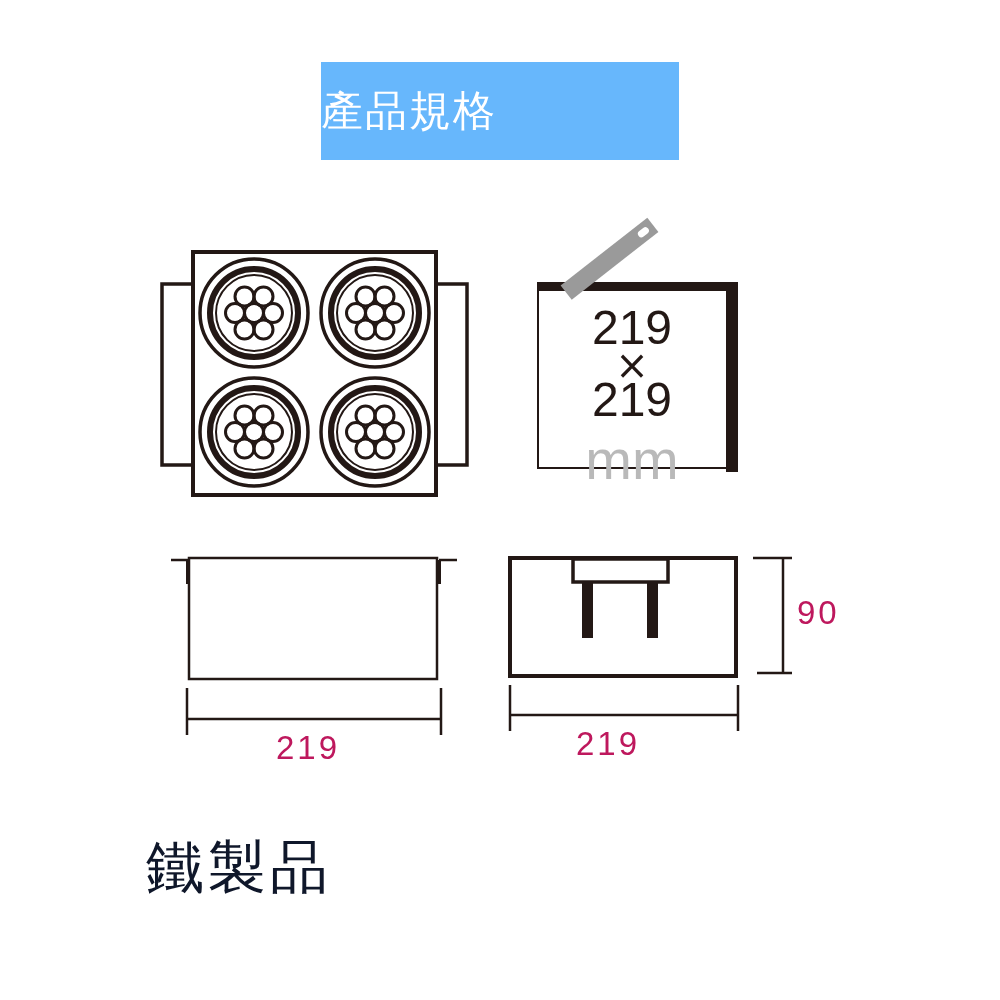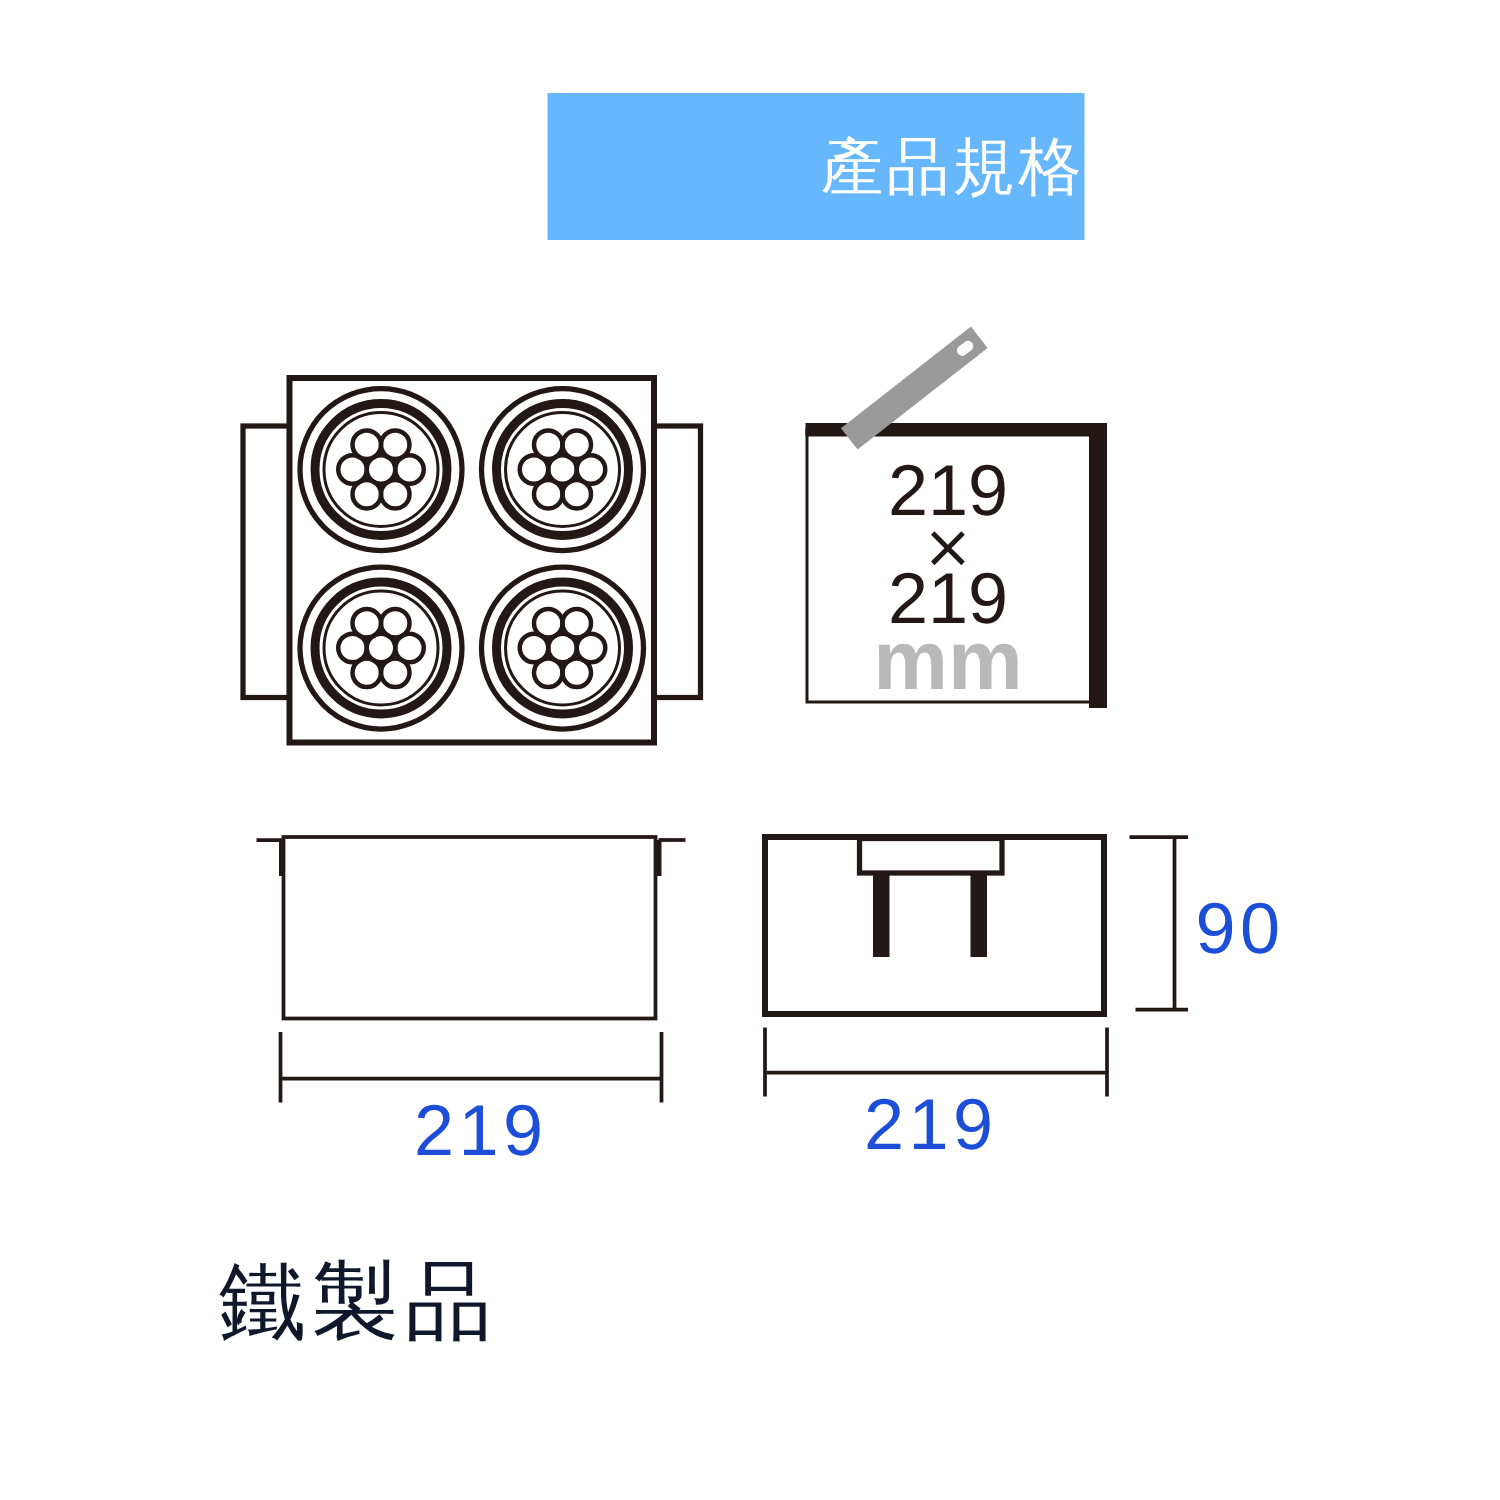--- a/index.html
+++ b/index.html
@@ -1,23 +1,23 @@
 <!DOCTYPE html>
 <html><head>
 <meta charset="utf-8">
 <style>
   html, body { margin: 0; padding: 0; background: #ffffff; }
   body { width: 1000px; height: 1000px; position: relative; overflow: hidden;
          font-family: "DejaVu Sans", "Liberation Sans", sans-serif; }
   .banner { position: absolute; left: 321px; top: 62px; width: 358px; height: 98px;
-            background: #67b7fc; display: flex; align-items: center; justify-content: flex-end; margin-left: 44px; }
+            background: #67b7fc; display: flex; align-items: center; justify-content: flex-start; }
   .banner-title { color: #ffffff; font-size: 42px; letter-spacing: 2px; line-height: 1; }
   svg.drawing { position: absolute; left: 0; top: 0; width: 1000px; height: 1000px; }
-  .dim-label { position: absolute; color: #1d4ed8; font-family: "Liberation Sans", sans-serif;
-               font-size: 48px; line-height: 1; letter-spacing: 3px; }
+  .dim-label { position: absolute; color: #be185d; font-family: "Liberation Sans", sans-serif;
+               font-size: 33px; line-height: 1; letter-spacing: 3px; }
   .size-line { position: absolute; color: #231815; font-family: "Liberation Sans", sans-serif;
                font-size: 48px; line-height: 1; text-align: center; width: 140px; }
   .size-x { position: absolute; color: #231815; font-size: 40px; line-height: 1; text-align: center; width: 140px; }
   .size-unit { position: absolute; color: #b9b9b9; font-family: "Liberation Sans", sans-serif;
                font-size: 56px; line-height: 1; text-align: center; width: 160px; }
   .material { position: absolute; left: 146px; top: 838px; color: #0f172a;
               font-size: 58px; line-height: 1; letter-spacing: 4px; }
 </style>
 </head>
 <body>
@@ -80,19 +80,19 @@
     <path d="M510 685 V731 M738 685 V731" stroke-width="2.5"></path>
     <path d="M511 715 H738" stroke-width="2.5"></path>
     <path d="M753 558 H792 M757 673 H792" stroke-width="2.5"></path>
     <path d="M783 558 V673" stroke-width="2.5"></path>
   </g>
 </svg>
 
 <div class="size-line" style="left:562px; top:304px;">219</div>
 <div class="size-x" style="left:562px; top:345px;">×</div>
 <div class="size-line" style="left:562px; top:376px;">219</div>
-<div class="size-unit" style="left:552px; top:412px;font-weight:bold;">mm</div>
+<div class="size-unit" style="left:552px; top:432px;">mm</div>
 
 <div class="dim-label" style="left:276px; top:731px;">219</div>
 <div class="dim-label" style="left:576px; top:727px;">219</div>
 <div class="dim-label" style="left:797px; top:596px;">90</div>
 
 <div class="material">鐵製品</div>
 
 </body></html>

